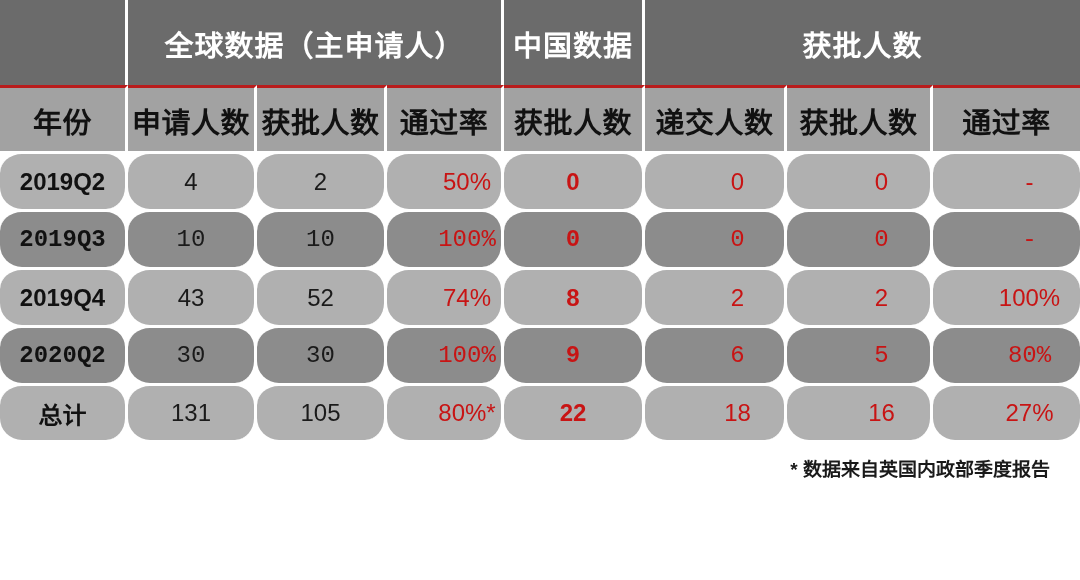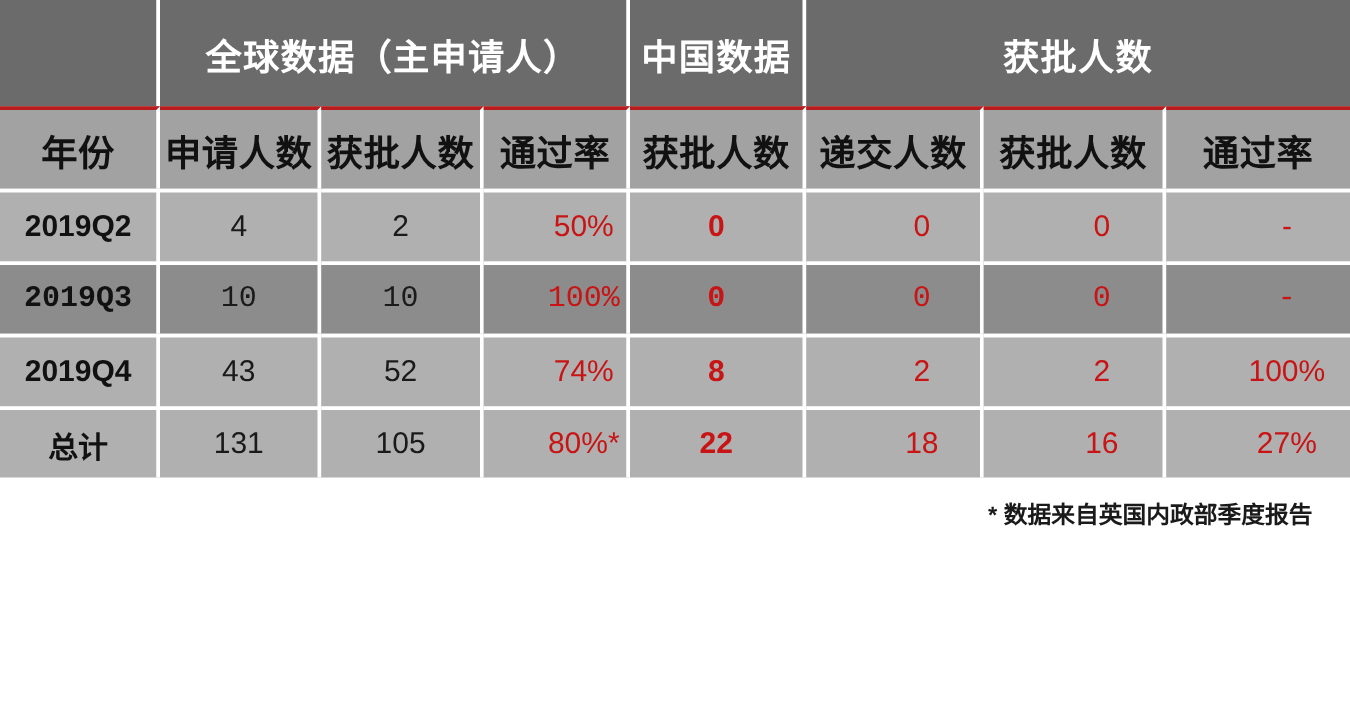--- a/index.html
+++ b/index.html
@@ -67,20 +67,21 @@
 
   
   tbody td {
     height: 53px;
     text-align: center;
     vertical-align: middle;
     font-size: 24px;
     color: #1a1a1a;
     border-right: 3px solid #ffffff;
     border-top: 3px solid #ffffff;
+    border-radius: 22px;
   }
   tbody td:last-child { border-right: none; }
 
   tr.shade-light td { background: #b0b0b0; }
   tr.shade-dark  td { background: #8c8c8c; font-family: Liberation Mono, monospace; }
 
   td.label-cell {
     font-weight: bold;
     font-size: 24px;
     color: #111111;
@@ -168,20 +169,30 @@
       <td>43</td>
       <td>52</td>
       <td class="red">74%</td>
       <td class="red-bold">8</td>
       <td class="red">2</td>
       <td class="red">2</td>
       <td class="red">100%</td>
     </tr>
 
 
+    <tr class="shade-dark">
+      <td class="label-cell">2020Q2</td>
+      <td>30</td>
+      <td>30</td>
+      <td class="red">100%</td>
+      <td class="red-bold">9</td>
+      <td class="red">6</td>
+      <td class="red">5</td>
+      <td class="red">80%</td>
+    </tr>
 
 
     <tr class="shade-light total-row">
       <td class="label-cell">总计</td>
       <td>131</td>
       <td>105</td>
       <td class="red">80%*</td>
       <td class="red-bold">22</td>
       <td class="red">18</td>
       <td class="red">16</td>

